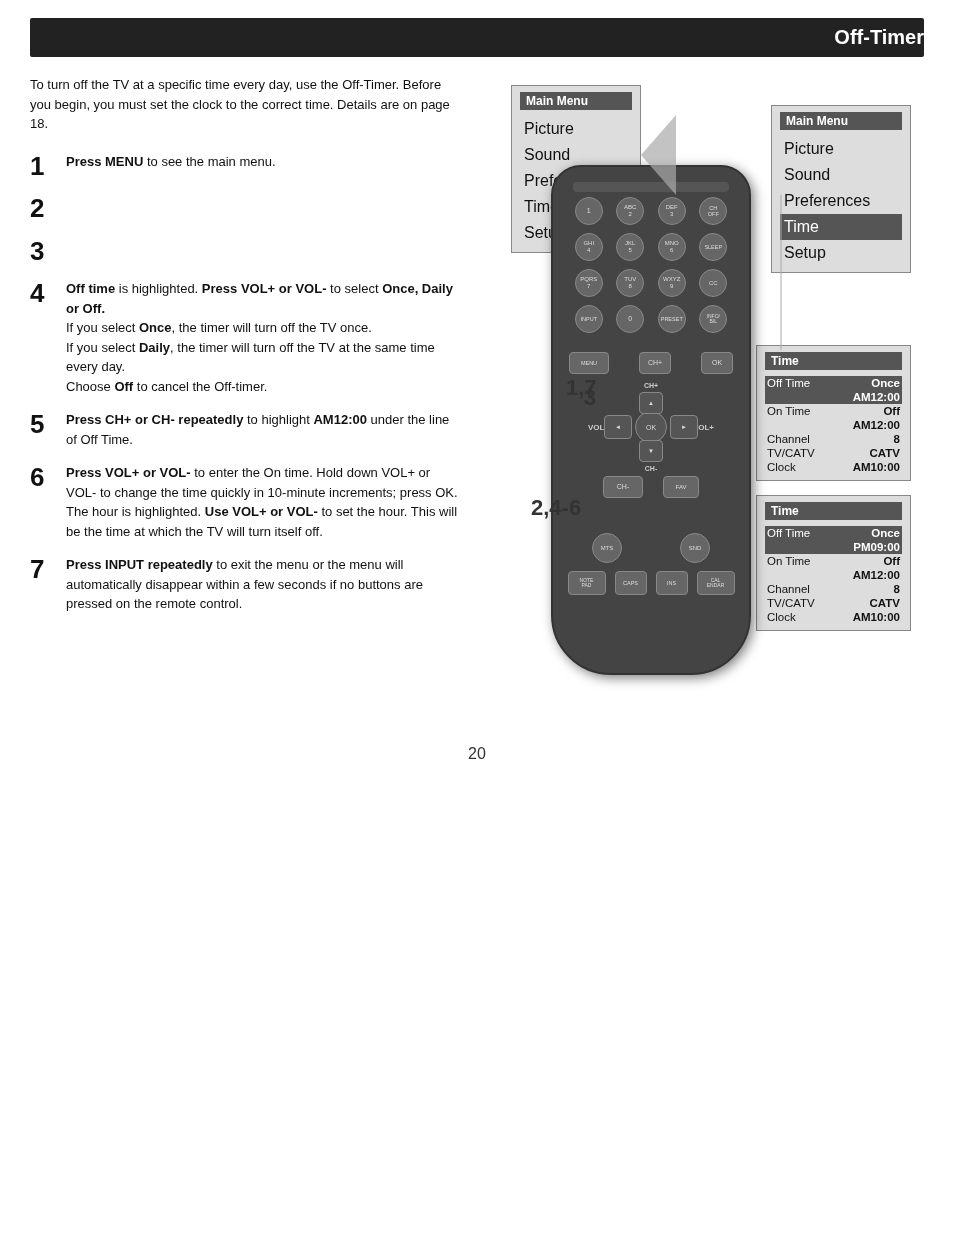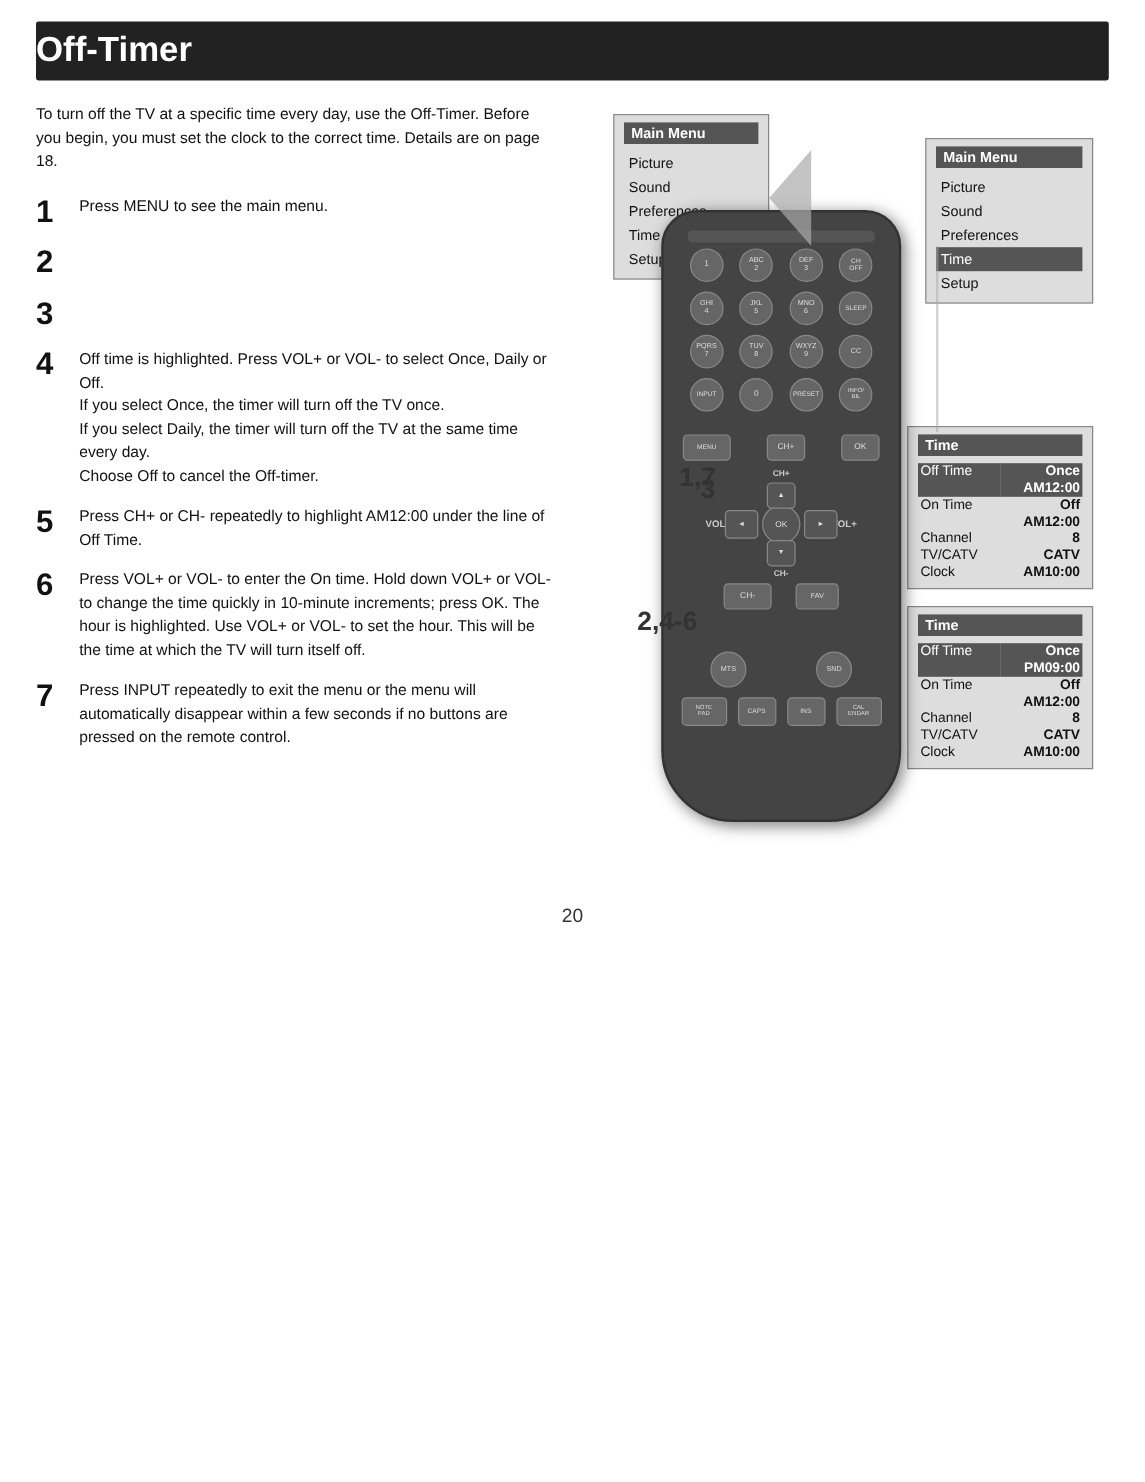--- a/index.html
+++ b/index.html
@@ -9,22 +9,22 @@
       background: #fff;
       width: 954px;
       min-height: 1235px;
       position: relative;
     }
 
     
     .page-title-bar {
       background: #222;
       color: #fff;
-      text-align: left;
-      font-size: 29px;
+      text-align: right;
+      font-size: 20px;
       font-weight: bold;
       padding: 8px 0;
       margin: 18px 30px 18px 30px;
       border-radius: 2px;
     }
 
     
     .content-area {
       display: flex;
       flex-direction: row;
@@ -67,21 +67,21 @@
     }
 
     .step-text {
       font-size: 13px;
       line-height: 1.5;
       color: #111;
       flex: 1;
     }
 
     .step-text b {
-      font-weight: normal;
+      font-weight: bold;
     }
 
     
     .right-col {
       flex: 1;
       position: relative;
       display: flex;
       flex-direction: column;
       align-items: center;
       padding-left: 10px;
@@ -107,21 +107,21 @@
       background: #555;
       color: #fff;
       font-weight: bold;
       font-size: 12px;
       padding: 2px 6px;
       margin-bottom: 6px;
     }
 
     .menu-box .menu-item {
       padding: 1px 4px;
-      font-size: 12px;
+      font-size: 16px;
       color: #111;
       line-height: 1.5;
     }
 
     .menu-box .menu-item.highlighted {
       background: #555;
       color: #fff;
     }
 
     

